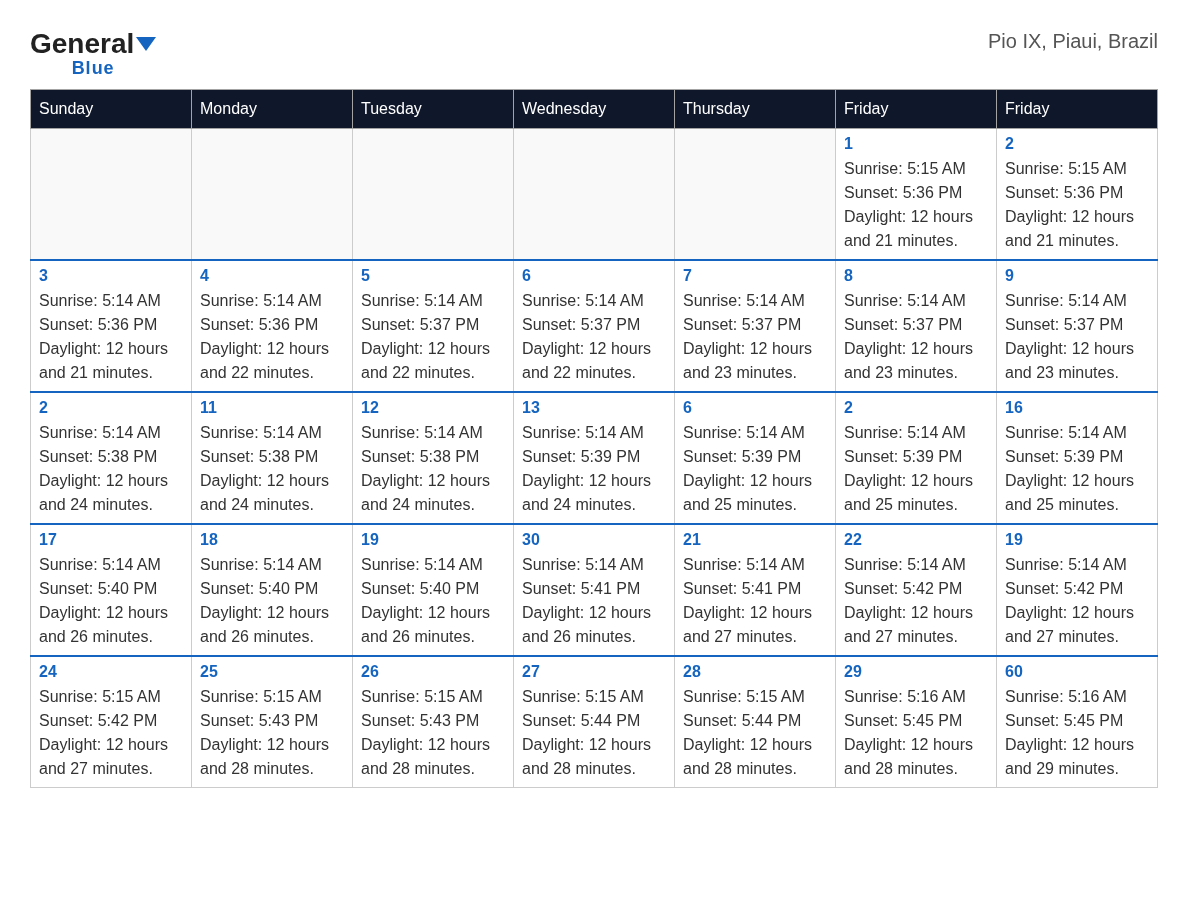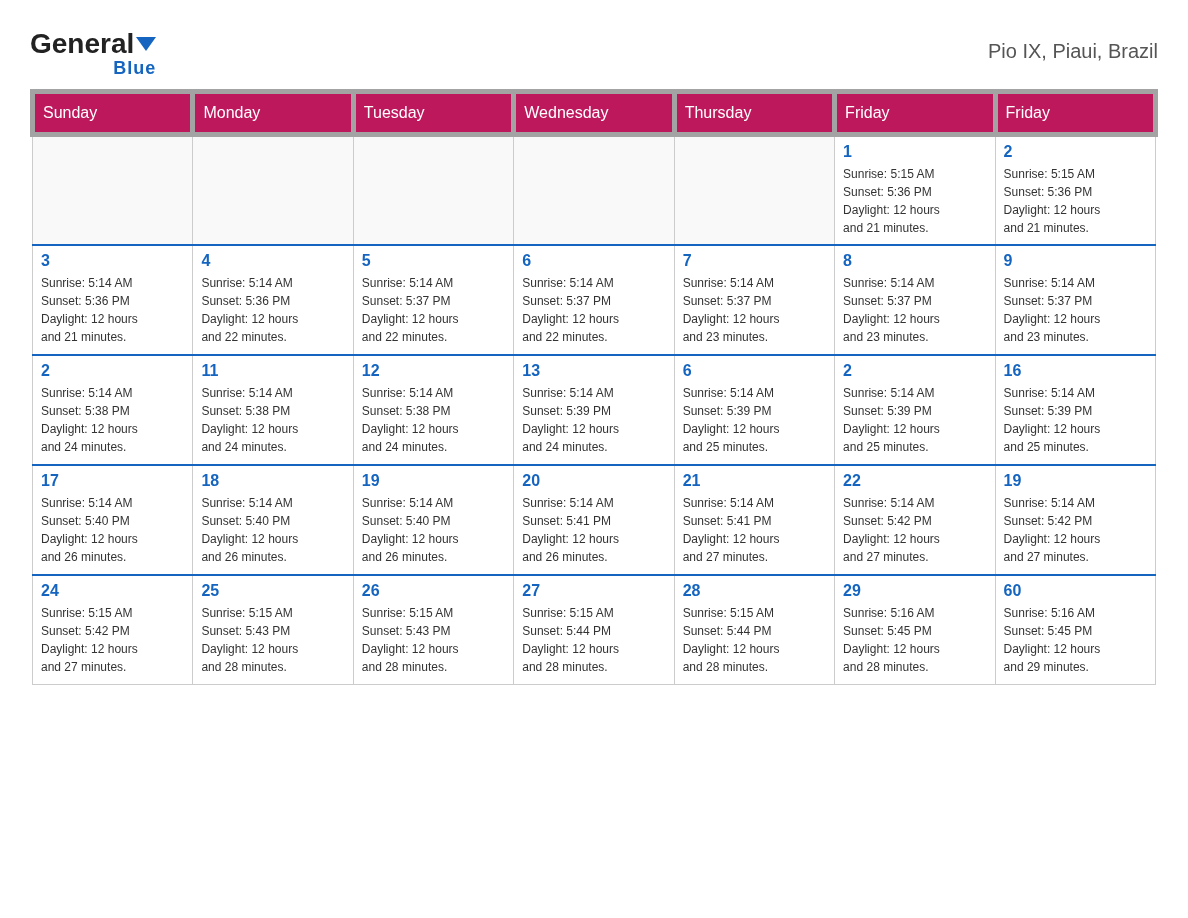--- a/index.html
+++ b/index.html
@@ -13,21 +13,21 @@
     }
     .header-area {
       display: flex;
       justify-content: space-between;
       align-items: flex-start;
       margin-bottom: 10px;
     }
     .logo {
       display: flex;
       flex-direction: column;
-      align-items: flex-end;
+      align-items: center;
       margin-top: 10px;
     }
     .logo-text {
       font-size: 28px;
       font-weight: bold;
       color: #222;
       line-height: 1;
     }
     .logo-triangle {
       width: 0;
@@ -55,53 +55,53 @@
     }
     .month-title {
       font-size: 52px;
       font-weight: 300;
       color: #222;
       line-height: 1.1;
     }
     .location-title {
       font-size: 20px;
       color: #555;
-      margin-top: 20px;
+      margin-top: 10px;
     }
     .calendar {
       width: 100%;
       border-collapse: collapse;
       margin-top: 10px;
     }
     .calendar th {
-      background: #be185d;
+      background: #0f172a;
       color: #fff;
       font-size: 16px;
       font-weight: normal;
       padding: 10px 8px;
       text-align: left;
-      border: 5px solid #a3a3a3;
+      border: 1px solid #a3a3a3;
     }
     .calendar td {
       border: 1px solid #ccc;
       vertical-align: top;
       padding: 6px 8px;
       width: 14.28%;
       min-height: 110px;
       height: 110px;
     }
     .day-number {
       font-size: 16px;
       font-weight: bold;
       color: #1565c0;
       display: block;
       margin-bottom: 4px;
     }
     .day-info {
-      font-size: 12px;
+      font-size: 16px;
       color: #333;
       line-height: 1.5;
     }
     .empty-cell {
       background: #f9f9f9;
     }
     .row-divider td {
       border-top: 2px solid #1565c0;
     }
   </style>
@@ -218,21 +218,21 @@
         </td>
         <td>
           <span class="day-number">18</span>
           <div class="day-info">Sunrise: 5:14 AM<br>Sunset: 5:40 PM<br>Daylight: 12 hours<br>and 26 minutes.</div>
         </td>
         <td>
           <span class="day-number">19</span>
           <div class="day-info">Sunrise: 5:14 AM<br>Sunset: 5:40 PM<br>Daylight: 12 hours<br>and 26 minutes.</div>
         </td>
         <td>
-          <span class="day-number">20</span>
+          <span class="day-number">30</span>
           <div class="day-info">Sunrise: 5:14 AM<br>Sunset: 5:41 PM<br>Daylight: 12 hours<br>and 26 minutes.</div>
         </td>
         <td>
           <span class="day-number">21</span>
           <div class="day-info">Sunrise: 5:14 AM<br>Sunset: 5:41 PM<br>Daylight: 12 hours<br>and 27 minutes.</div>
         </td>
         <td>
           <span class="day-number">22</span>
           <div class="day-info">Sunrise: 5:14 AM<br>Sunset: 5:42 PM<br>Daylight: 12 hours<br>and 27 minutes.</div>
         </td>

